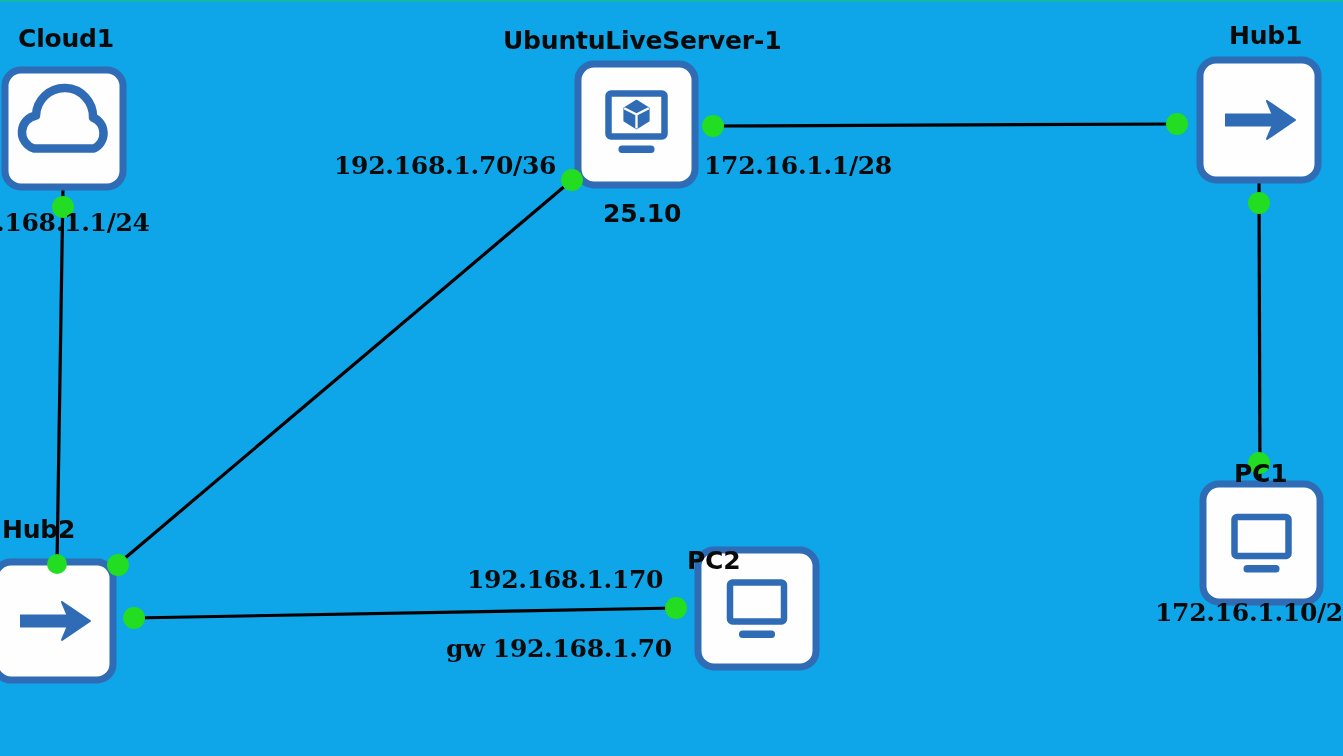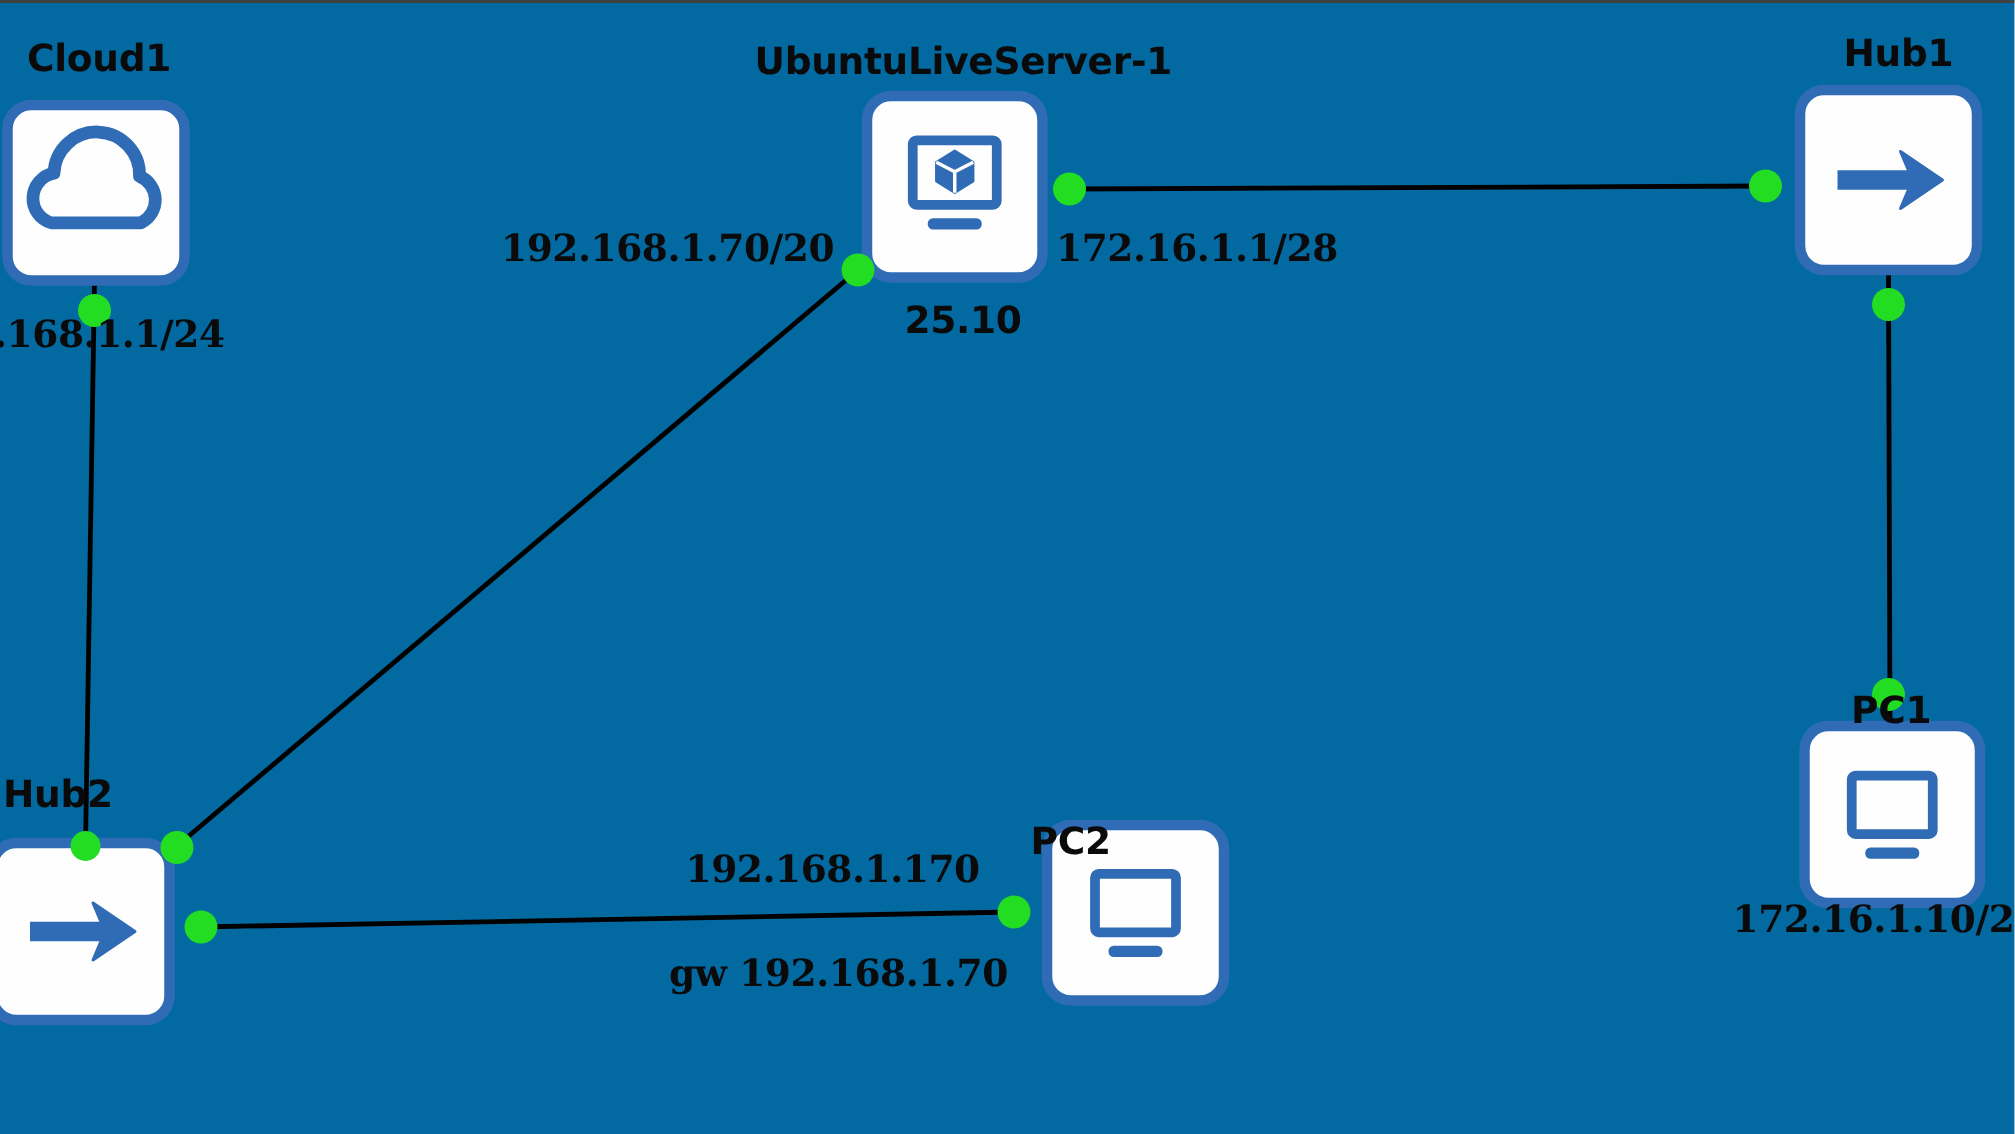--- a/index.html
+++ b/index.html
@@ -8,23 +8,23 @@
     padding: 0;
     background: #ffffff;
   }
   body {
     font-family: "DejaVu Sans", "Liberation Sans", sans-serif;
   }
   #canvas-root {
     position: relative;
     width: 1343px;
     height: 756px;
-    background: #0369a1;
+    background: #0ea5e9;
     overflow: hidden;
-    border-top: 2px solid #404040;
+    border-top: 2px solid #14b8a6;
     box-sizing: border-box;
   }
   #topology-svg {
     position: absolute;
     left: 0;
     top: 0;
     width: 1343px;
     height: 756px;
   }
   .node-label {
@@ -112,20 +112,20 @@
 
   <div id="labels-layer">
       <div class="node-label" style="left: 18px; top: 22px;">Cloud1</div>
       <div class="node-label" style="left: 503px; top: 24px;">UbuntuLiveServer-1</div>
       <div class="node-label" style="left: 603px; top: 197px;">25.10</div>
       <div class="node-label" style="left: 1229px; top: 19px;">Hub1</div>
       <div class="node-label" style="left: 2px; top: 513px;">Hub2</div>
       <div class="node-label" style="left: 687px; top: 504px; margin-top: 40px;">PC2</div>
       <div class="node-label" style="left: 1234px; top: 457px;">PC1</div>
       <div class="iface-label" style="left: -4px; top: 206px;">.168.1.1/24</div>
-      <div class="iface-label" style="left: 334px; top: 149px;">192.168.1.70/20</div>
+      <div class="iface-label" style="left: 334px; top: 149px;">192.168.1.70/36</div>
       <div class="iface-label" style="left: 704px; top: 149px;">172.16.1.1/28</div>
-      <div class="iface-label" style="left: 457px; top: 563px;">192.168.1.170</div>
+      <div class="iface-label" style="left: 467px; top: 563px;">192.168.1.170</div>
       <div class="iface-label" style="left: 446px; top: 632px;">gw 192.168.1.70</div>
       <div class="iface-label" style="left: 1155px; top: 596px;">172.16.1.10/2</div>
     </div>
 
 </div>
 
 </body></html>

